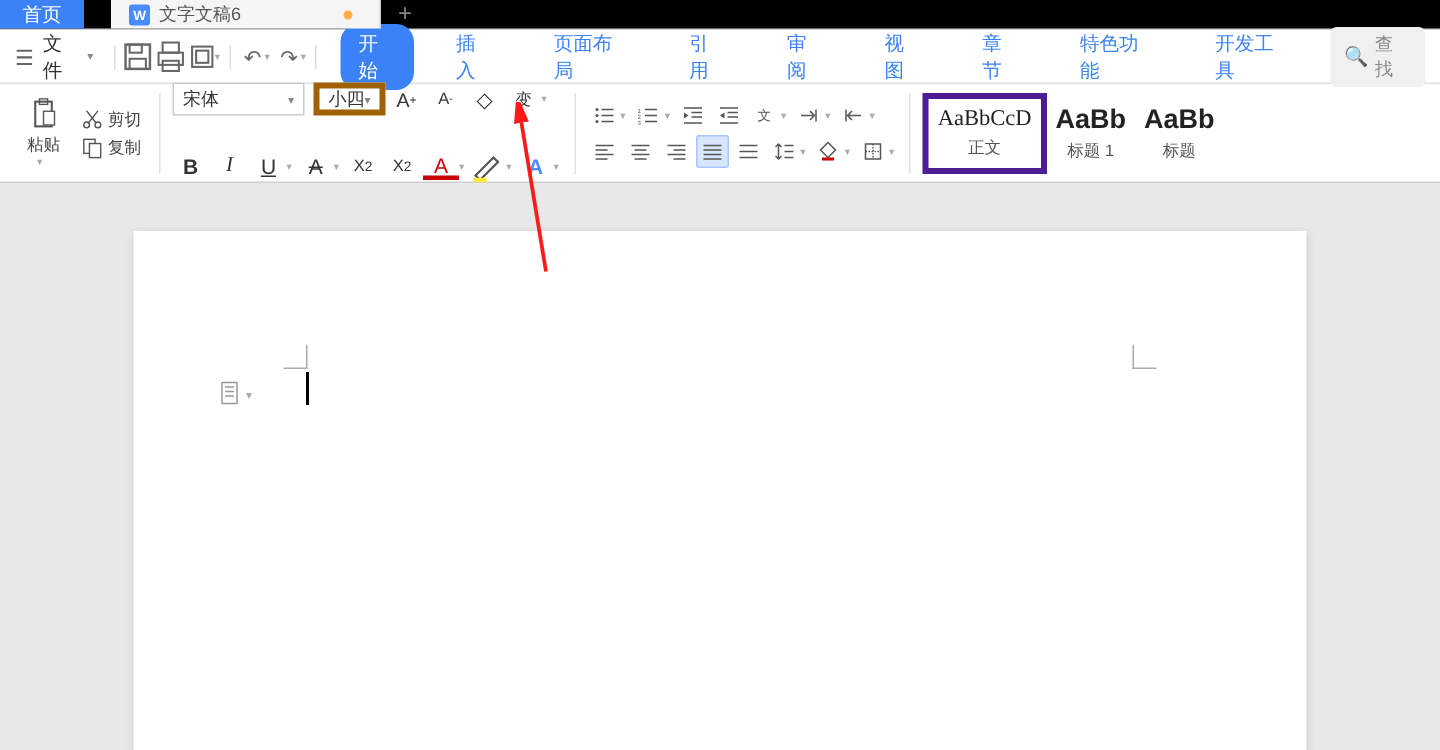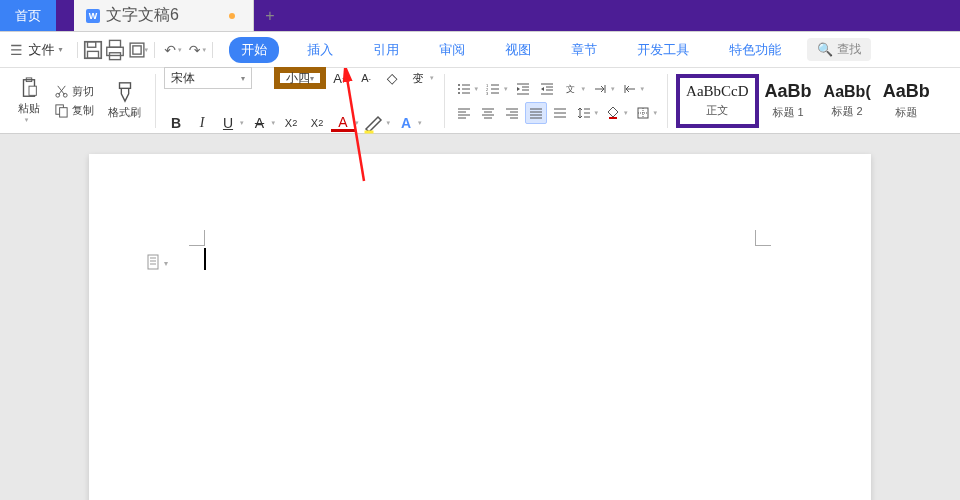--- a/index.html
+++ b/index.html
@@ -1,23 +1,23 @@
 <!DOCTYPE html>
 <html><head>
 <meta charset="utf-8">
 <style>
   * { box-sizing: border-box; margin: 0; padding: 0; font-family: "Microsoft YaHei", Arial, sans-serif; }
   body { width: 960px; height: 500px; background: #e8e8e8; overflow: hidden; position: relative; }
   
   
-  .title-bar { height: 32px; background: #4c1d95; display: flex; align-items: stretch; border-bottom: 1px solid #d0d0d0; }
+  .title-bar { height: 20px; background: #000000; display: flex; align-items: stretch; border-bottom: 1px solid #d0d0d0; }
   .tab-home { width: 56px; background: #3b82f6; color: #fff; display: flex; align-items: center; justify-content: center; font-size: 13px; cursor: pointer; }
   .tab-doc { display: flex; align-items: center; padding: 0 12px; background: #f5f5f5; border-right: 1px solid #d0d0d0; margin-left: 18px; min-width: 180px; position: relative; }
   .tab-doc-icon { width: 14px; height: 14px; background: #4a8cff; border-radius: 2px; margin-right: 6px; display: flex; align-items: center; justify-content: center; color: #fff; font-size: 9px; font-weight: bold; }
-  .tab-doc-label { font-size: 16px; color: #555; }
+  .tab-doc-label { font-size: 12px; color: #555; }
   .tab-doc-dot { position: absolute; right: 18px; width: 6px; height: 6px; border-radius: 50%; background: #ffae42; }
   .tab-add { width: 32px; display: flex; align-items: center; justify-content: center; font-size: 16px; color: #888; cursor: pointer; }
   
   
   .menu-bar { height: 36px; background: #fff; display: flex; align-items: center; padding: 0 10px; border-bottom: 1px solid #e0e0e0; }
   .menu-hamburger { font-size: 14px; color: #666; margin-right: 6px; cursor: pointer; }
   .menu-file { font-size: 13px; color: #333; margin-right: 4px; cursor: pointer; }
   .menu-file-arrow { font-size: 8px; color: #888; margin-right: 10px; }
   .qat-divider { width: 1px; height: 16px; background: #ddd; margin: 0 4px; }
   .qat-icon { width: 22px; height: 22px; display: flex; align-items: center; justify-content: center; color: #666; font-size: 14px; cursor: pointer; }
@@ -32,21 +32,21 @@
   .ribbon { height: 66px; background: #fff; display: flex; align-items: center; padding: 0 8px; border-bottom: 1px solid #d0d0d0; }
   .ribbon-group { display: flex; flex-direction: column; align-items: center; padding: 0 4px; height: 100%; justify-content: center; }
   .ribbon-group.big { flex-direction: row; }
   .big-btn { display: flex; flex-direction: column; align-items: center; justify-content: center; padding: 2px 6px; cursor: pointer; font-size: 11px; color: #444; }
   .big-btn svg, .big-btn .bicon { width: 22px; height: 22px; margin-bottom: 2px; }
   .small-row { display: flex; align-items: center; gap: 2px; margin: 1px 0; }
   .small-btn { display: flex; align-items: center; font-size: 11px; color: #444; padding: 2px 4px; cursor: pointer; }
   .small-btn svg, .small-btn .sicon { width: 15px; height: 15px; margin-right: 3px; }
   .ribbon-div { width: 1px; height: 54px; background: #e2e2e2; margin: 0 4px; }
   .font-name-box { border: 1px solid #ccc; background: #fff; height: 22px; min-width: 88px; padding: 0 6px; font-size: 12px; display: flex; align-items: center; color: #333; cursor: pointer; }
-  .font-size-box { border: 6px solid #a16207; background: #fff; height: 22px; min-width: 46px; padding: 0 6px; font-size: 12px; display: flex; align-items: center; color: #333; cursor: pointer; margin-left: 20px; }
+  .font-size-box { border: 4px solid #a16207; background: #fff; height: 22px; min-width: 46px; padding: 0 6px; font-size: 12px; display: flex; align-items: center; color: #333; cursor: pointer; margin-left: 4px; }
   .sel-arrow { margin-left: auto; font-size: 8px; color: #888; }
   .fmt-btn { width: 24px; height: 24px; display: flex; align-items: center; justify-content: center; font-size: 14px; color: #333; cursor: pointer; }
   .fmt-btn.bold { font-weight: bold; }
   .fmt-btn.italic { font-style: italic; font-family: serif; }
   .fmt-dd { font-size: 7px; color: #aaa; margin-left: -2px; margin-right: 2px; }
   .align-btn { width: 22px; height: 22px; display: flex; align-items: center; justify-content: center; cursor: pointer; }
   .align-btn svg { width: 14px; height: 14px; }
   .align-btn.sel { background: #d9e6ff; border: 1px solid #a8c5ff; border-radius: 2px; }
   .style-box { display: flex; flex-direction: column; align-items: center; justify-content: center; padding: 2px 6px; cursor: pointer; min-width: 56px; height: 54px; }
   .style-box.outlined { border: 4px solid #4c1d95; }
@@ -109,26 +109,27 @@
   <div class="qat-divider"></div>
   <div class="qat-icon">↶</div>
   <span class="qat-dd">▾</span>
   <div class="qat-icon">↷</div>
   <span class="qat-dd">▾</span>
   <div class="qat-divider"></div>
 
   <div class="menu-tabs">
     <div class="menu-tab active">开始</div>
     <div class="menu-tab">插入</div>
+    <div class="menu-tab">页面布局</div>
     <div class="menu-tab">引用</div>
     <div class="menu-tab">审阅</div>
     <div class="menu-tab">视图</div>
     <div class="menu-tab">章节</div>
+    <div class="menu-tab">特色功能</div>
     <div class="menu-tab">开发工具</div>
-    <div class="menu-tab">特色功能</div>
   </div>
   <div class="search-box">
     <span class="search-icon">🔍</span>
     <span>查找</span>
   </div>
 </div>
 
 <div class="ribbon">
 
   <div class="ribbon-group big">
@@ -151,27 +152,20 @@
         <span>剪切</span>
       </div>
       <div class="small-btn">
         <svg viewBox="0 0 16 16">
             <rect x="2" y="2" width="8" height="10" fill="none" stroke="#555"></rect>
             <rect x="6" y="5" width="8" height="10" fill="#fff" stroke="#555"></rect>
           </svg>
         <span>复制</span>
       </div>
     </div>
-    <div class="big-btn" style="margin-left:4px;">
-      <svg viewBox="0 0 24 24">
-          <rect x="6" y="2" width="12" height="6" fill="none" stroke="#555" stroke-width="1.5"></rect>
-          <path d="M8 8 L8 14 L12 22 L16 14 L16 8" fill="none" stroke="#555" stroke-width="1.5"></path>
-        </svg>
-      <span>格式刷</span>
-    </div>
   </div>
   <div class="ribbon-div"></div>
 
   <div class="ribbon-group" style="align-items:flex-start;gap:19px;">
     <div class="small-row">
       <div class="font-name-box">
         <span>宋体</span>
         <span class="sel-arrow">▾</span>
       </div>
       <div class="font-size-box">
@@ -340,24 +334,20 @@
   <div class="ribbon-div"></div>
 
   <div class="ribbon-group big">
     <div class="style-box outlined">
       <span class="style-sample">AaBbCcD</span>
       <span class="style-label">正文</span>
     </div>
     <div class="style-box">
       <span class="style-sample big">AaBb</span>
       <span class="style-label">标题 1</span>
-    </div>
-    <div class="style-box">
-      <span class="style-sample big" style="font-size:16px;">AaBb(</span>
-      <span class="style-label">标题 2</span>
     </div>
     <div class="style-box" style="min-width:42px;">
       <span class="style-sample big">AaBb</span>
       <span class="style-label">标题</span>
     </div>
   </div>
 </div>
 
 <div class="page-area">
   <div class="page">

